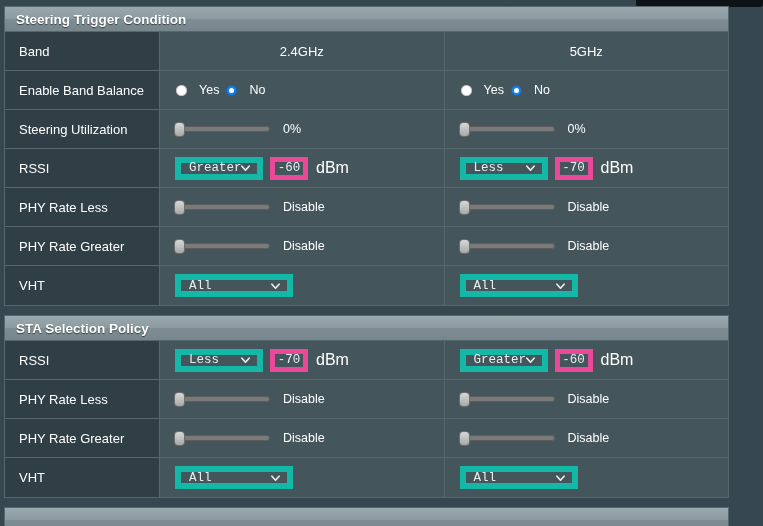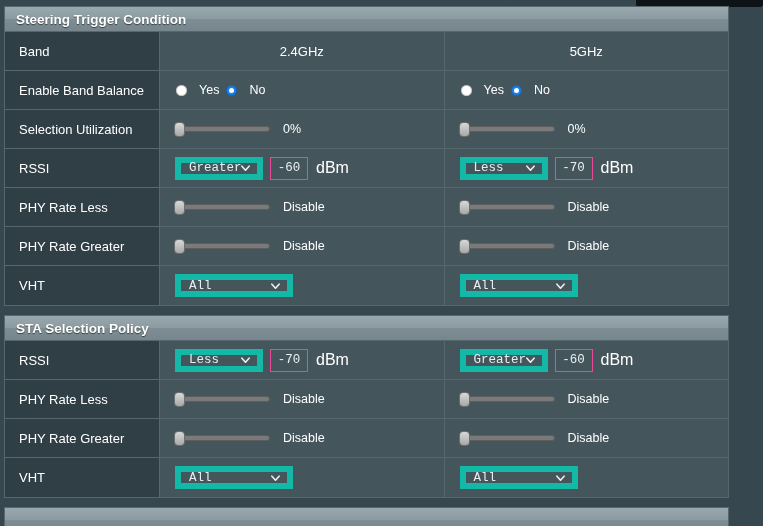--- a/index.html
+++ b/index.html
@@ -201,21 +201,21 @@
     top: 50%;
     transform: translateY(-50%);
     width: 9px;
     height: 9px;
   }
 
   .num-input {
     width: 38px;
     height: 23px;
     background: #44565c;
-    border: 1px solid #ec4899;
+    border: 5px solid #ec4899;
     box-sizing: border-box;
     color: #e8eef0;
     font-family: "Liberation Mono", monospace;
     font-size: 12.5px;
     display: inline-flex;
     align-items: center;
     justify-content: center;
     margin-left: 7px;
   }
   .unit {
@@ -267,21 +267,21 @@
               <span>Yes</span>
             </label>
             <label class="radio-item">
               <span class="radio checked"></span>
               <span>No</span>
             </label>
           </div>
         </div>
       </div>
       <div class="row">
-        <div class="cell-label">Selection Utilization</div>
+        <div class="cell-label">Steering Utilization</div>
         <div class="cell-val">
           <div class="slider-wrap">
             <div class="slider">
               <div class="track"></div>
               <div class="handle" style="left: 0px;"></div>
             </div>
             <span class="slider-text">0%</span>
           </div>
         </div>
         <div class="cell-val">

